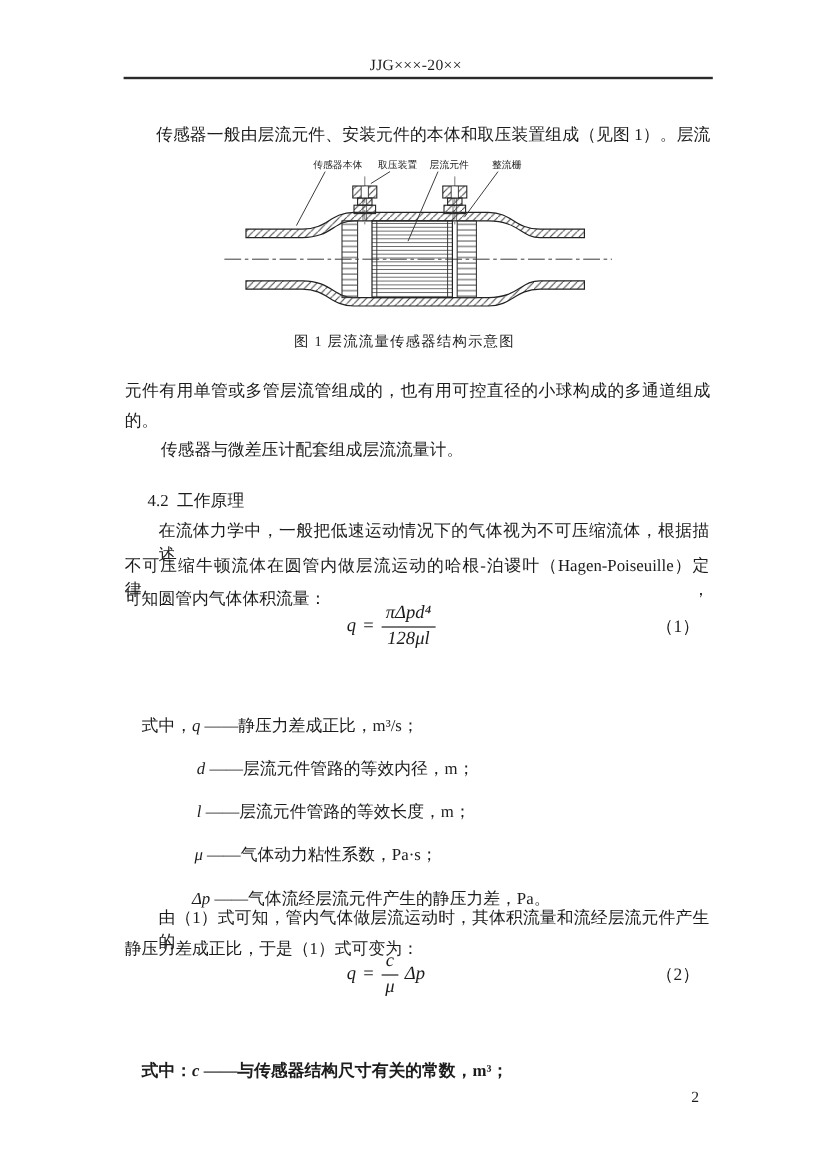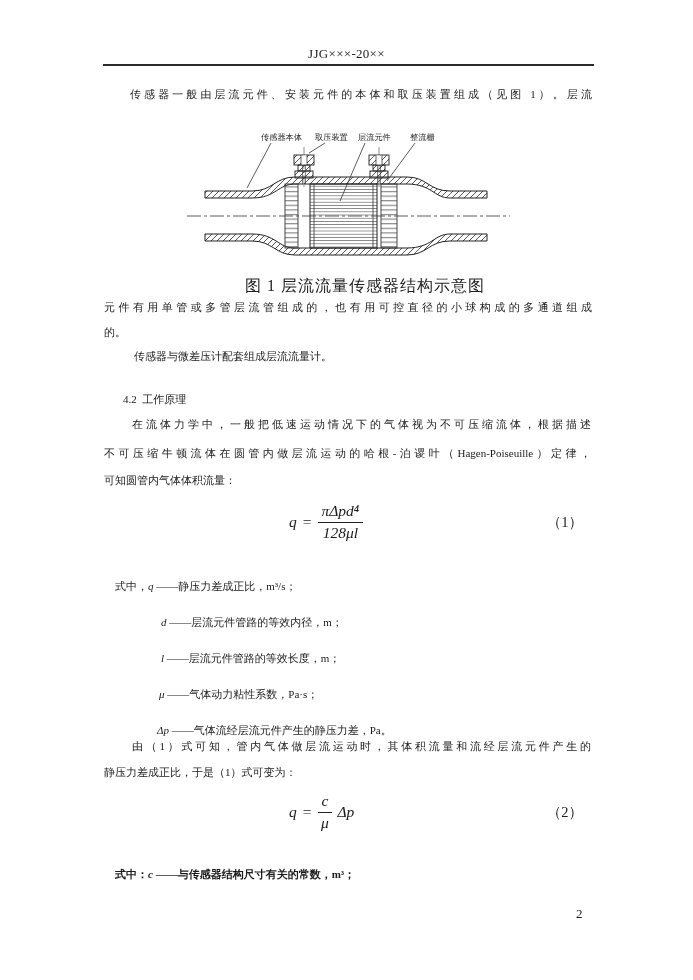--- a/index.html
+++ b/index.html
@@ -7,23 +7,24 @@
     position:relative;
     width:693px;height:980px;
     margin:0 auto;
     background:#ffffff;
     font-family:"Liberation Serif","DejaVu Serif",serif;
     color:#1c1c1c;
     overflow:hidden;
   }
   .ln{
     position:absolute;
-    font-size:11px;
+    font-size:14px;
     line-height:20px;
     white-space:pre;
+    margin-top:20px;
   }
   .just{
     text-align:justify;
     text-align-last:justify;
     text-justify:inter-character;
     white-space:normal;
   }
   .it{font-style:italic;}
   .head-code{
     position:absolute;
@@ -33,21 +34,21 @@
     letter-spacing:.3px;
   }
   .head-rule{
     position:absolute;
     left:103px;top:64px;width:491px;height:2px;
     background:#2a2a2a;
   }
   .fig-caption{
     position:absolute;
     left:245px;top:276px;
-    font-size:16px;
+    font-size:12px;
     letter-spacing:1px;
     color:#222;
   }
   .eq{
     position:absolute;
     left:104px;width:489px;height:46px;
   }
   .eq-inner{
     position:absolute;
     left:185px;top:2px;

